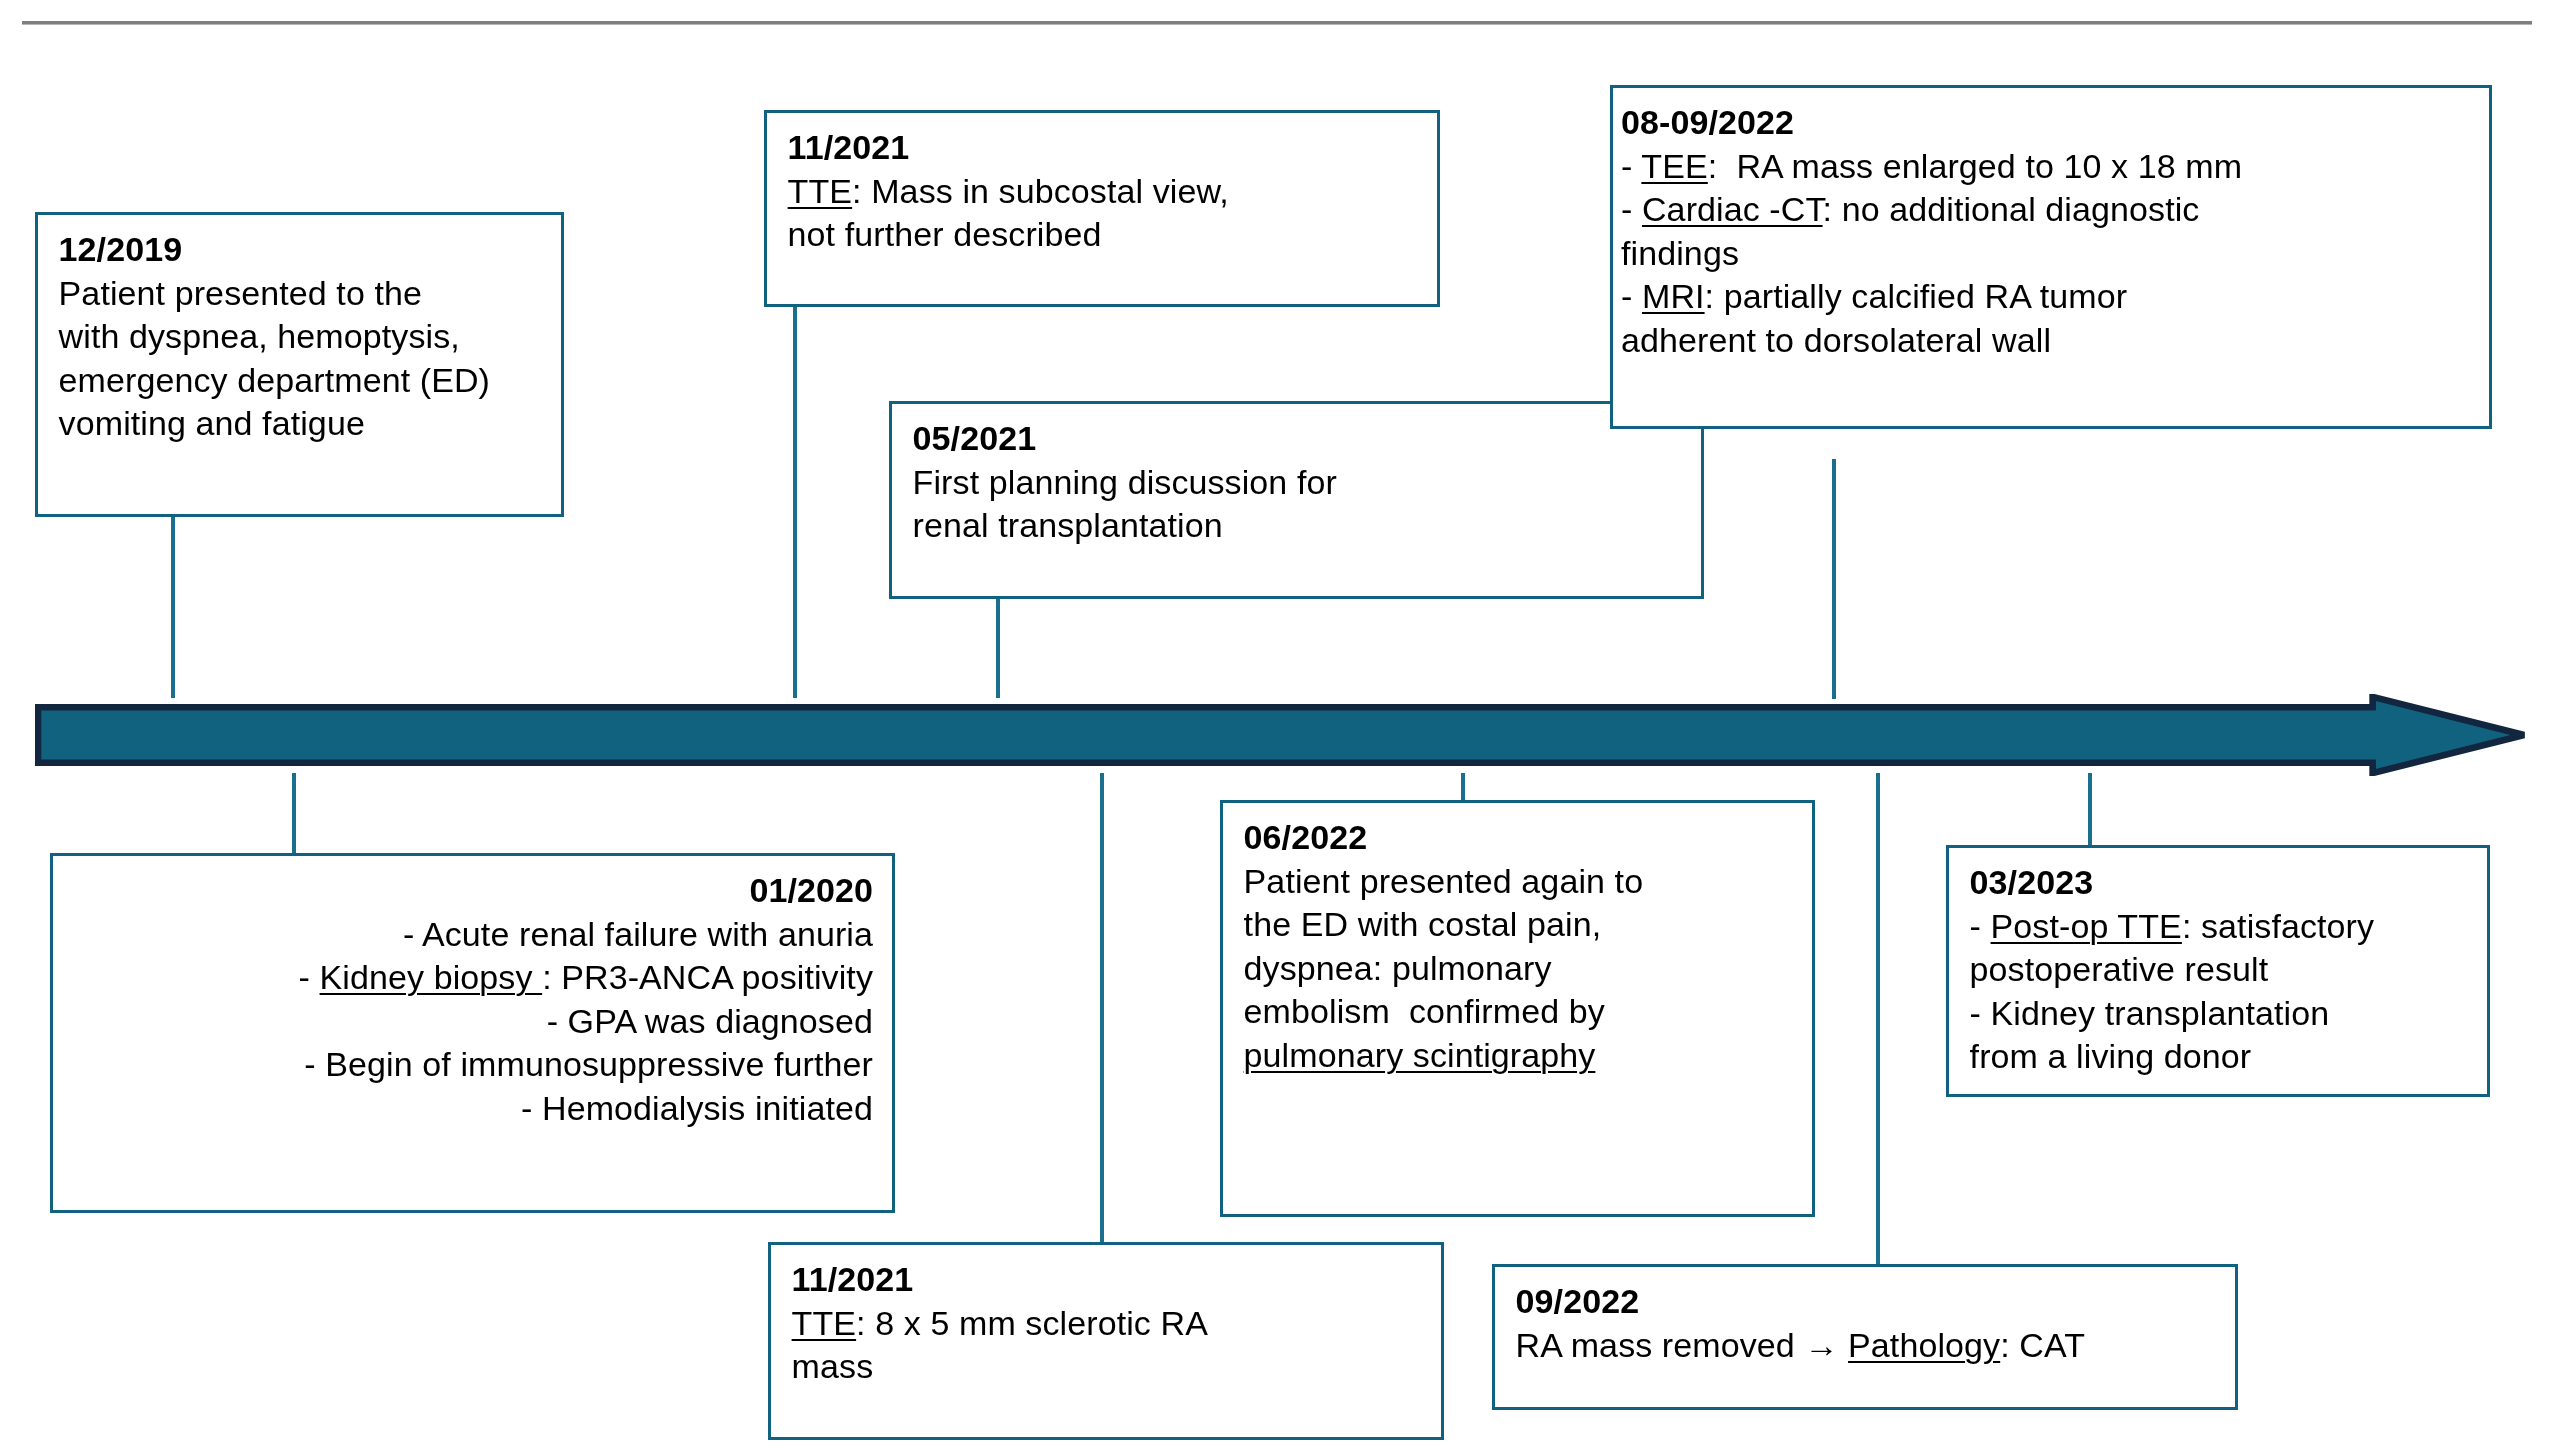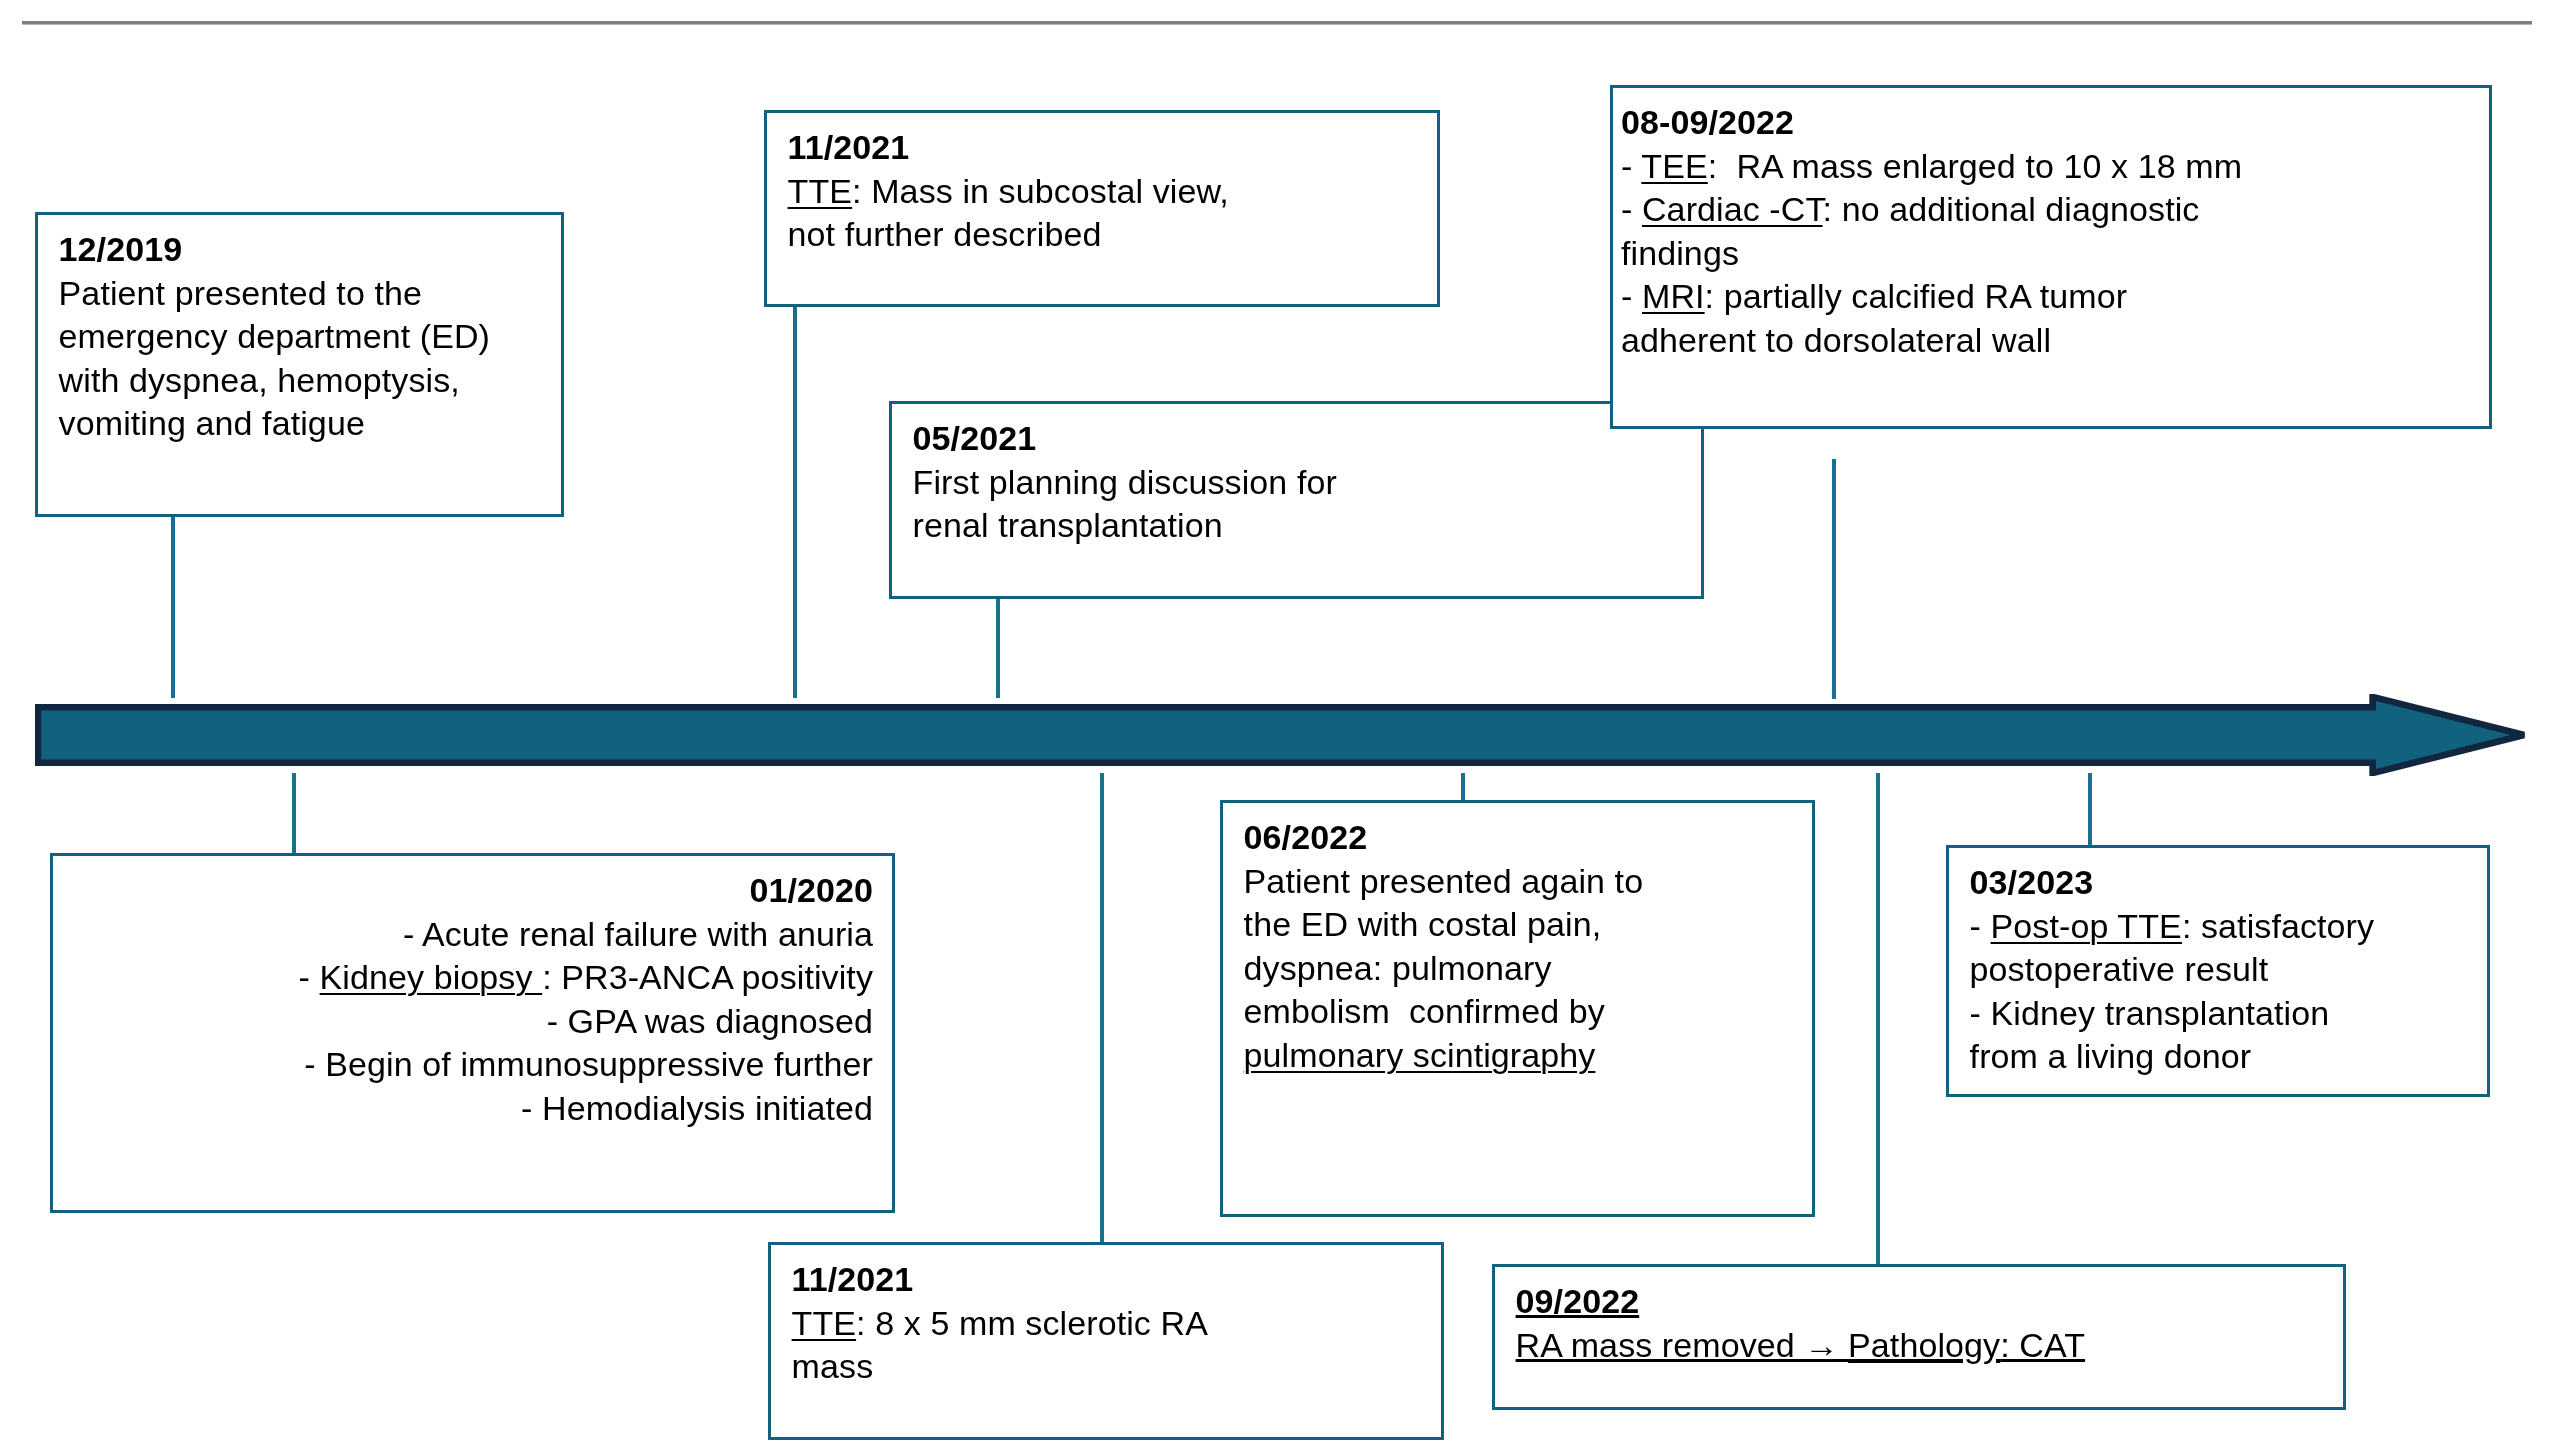--- a/index.html
+++ b/index.html
@@ -26,21 +26,21 @@
   .u{text-decoration:underline;text-underline-offset:3.7px;text-decoration-thickness:2.2px;}
 
   
   #box-2019   {left:35px;   top:212px;  width:529px;  height:305px;}
   #box-2020   {left:50px;   top:853px; width:845px; height:360px;text-align:right;}
   #box-1121a  {left:764px; top:110px;  width:676px;  height:197px;}
   #box-0521   {left:889px; top:401px;  width:815px;  height:198px;}
   #box-1121b  {left:768px; top:1242px; width:676px;  height:198px;}
   #box-0622   {left:1220px; top:800px; width:595px;  height:417px;}
   #box-0822   {left:1610px; top:85px;  width:882px; height:344px;padding-left:8px;}
-  #box-0922   {left:1492px; top:1264px; width:854px; height:146px;text-decoration:underline;}
+  #box-0922   {left:1492px; top:1264px; width:746px; height:146px;}
   #box-0323   {left:1946px; top:845px; width:544px;  height:252px;}
 </style>
 </head>
 <body>
 
 <div id="stage">
 
   <div class="top-rule"></div>
 
   <div class="stem" style="left:171px;  top:514px;  height:184px;"></div>
@@ -55,22 +55,22 @@
 
   <div class="timeline-arrow">
     <svg viewBox="0 0 3390 112" preserveAspectRatio="none" aria-hidden="true">
       <polygon points="4,18 3180,18 3180,4 3386,56 3180,108 3180,94 4,94" fill="#11627F" stroke="#12263F" stroke-width="9" stroke-linejoin="miter"></polygon>
     </svg>
   </div>
 
   <div class="evt" id="box-2019">
     <div class="date">12/2019</div>
     <div class="ln">Patient presented to the</div>
+    <div class="ln">with dyspnea, hemoptysis,</div>
     <div class="ln">emergency department (ED)</div>
-    <div class="ln">with dyspnea, hemoptysis,</div>
     <div class="ln">vomiting and fatigue</div>
   </div>
 
   <div class="evt" id="box-2020">
     <div class="date">01/2020</div>
     <div class="ln">- Acute renal failure with anuria</div>
     <div class="ln"><span>- </span><span class="u">Kidney biopsy </span><span>: PR3-ANCA positivity</span></div>
     <div class="ln">- GPA was diagnosed</div>
     <div class="ln">- Begin of immunosuppressive further</div>
     <div class="ln">- Hemodialysis initiated</div>

